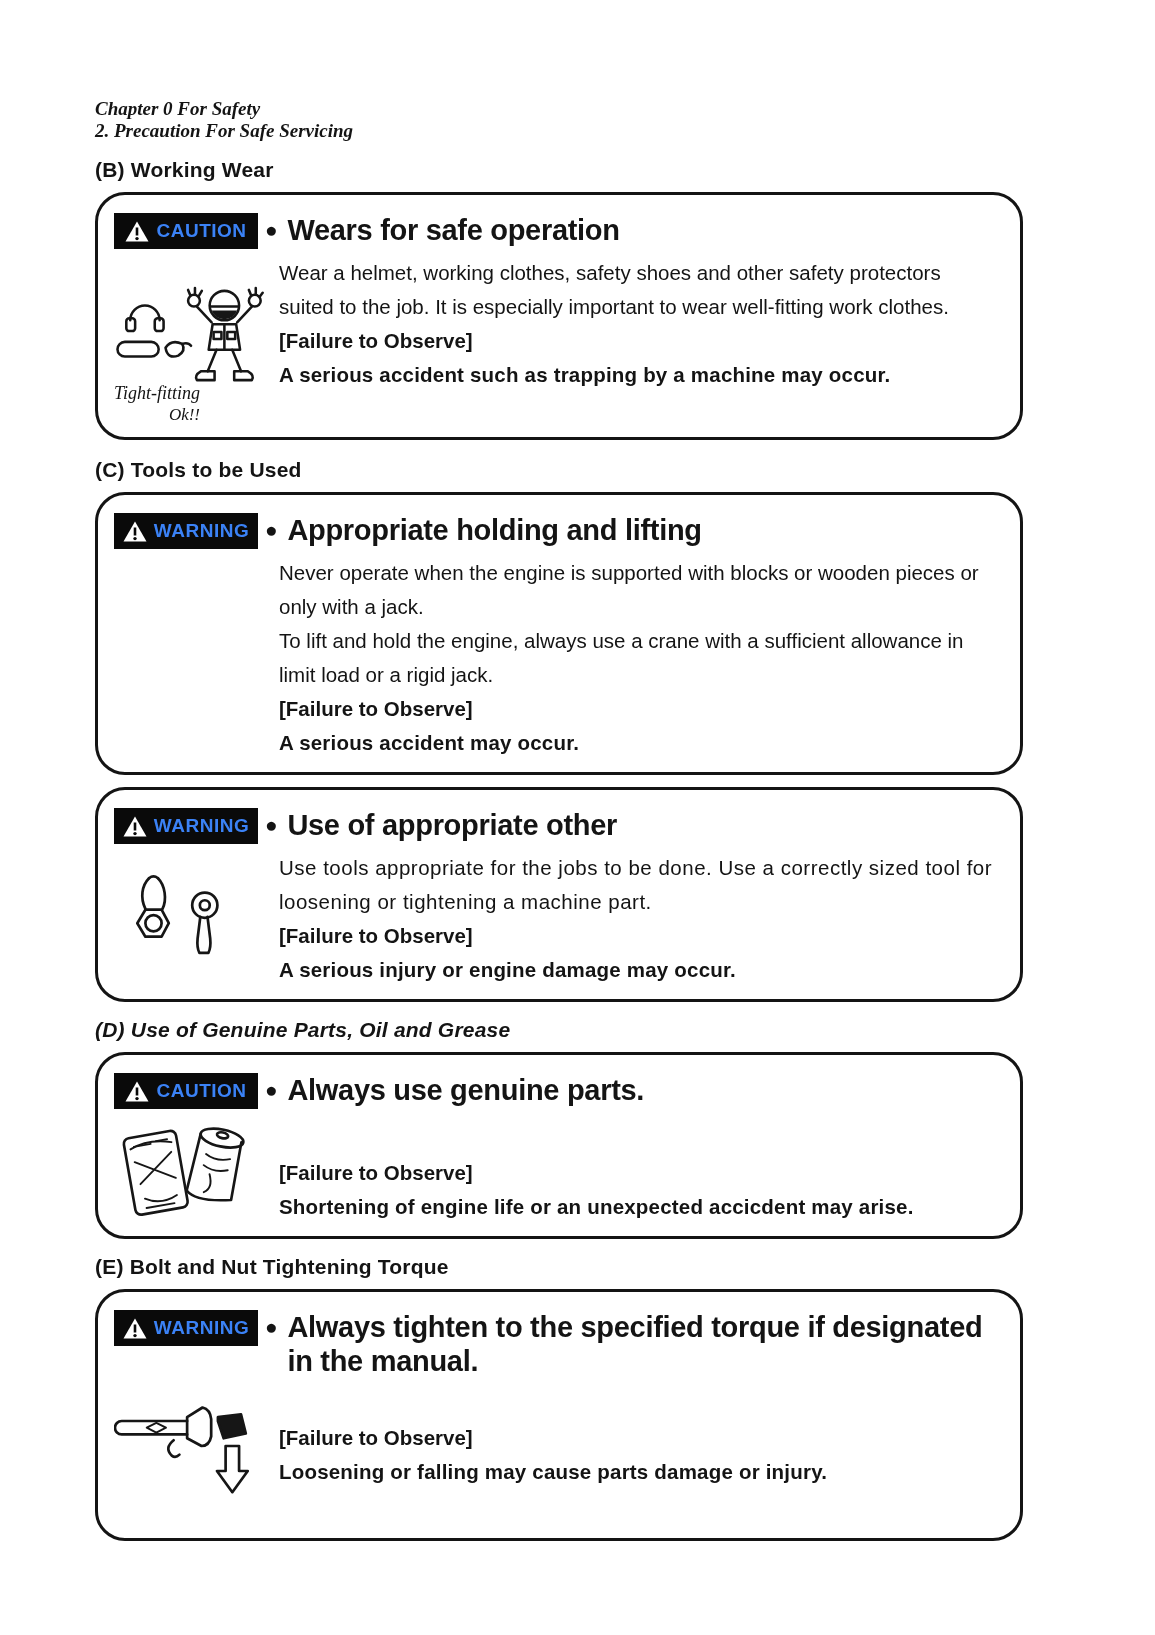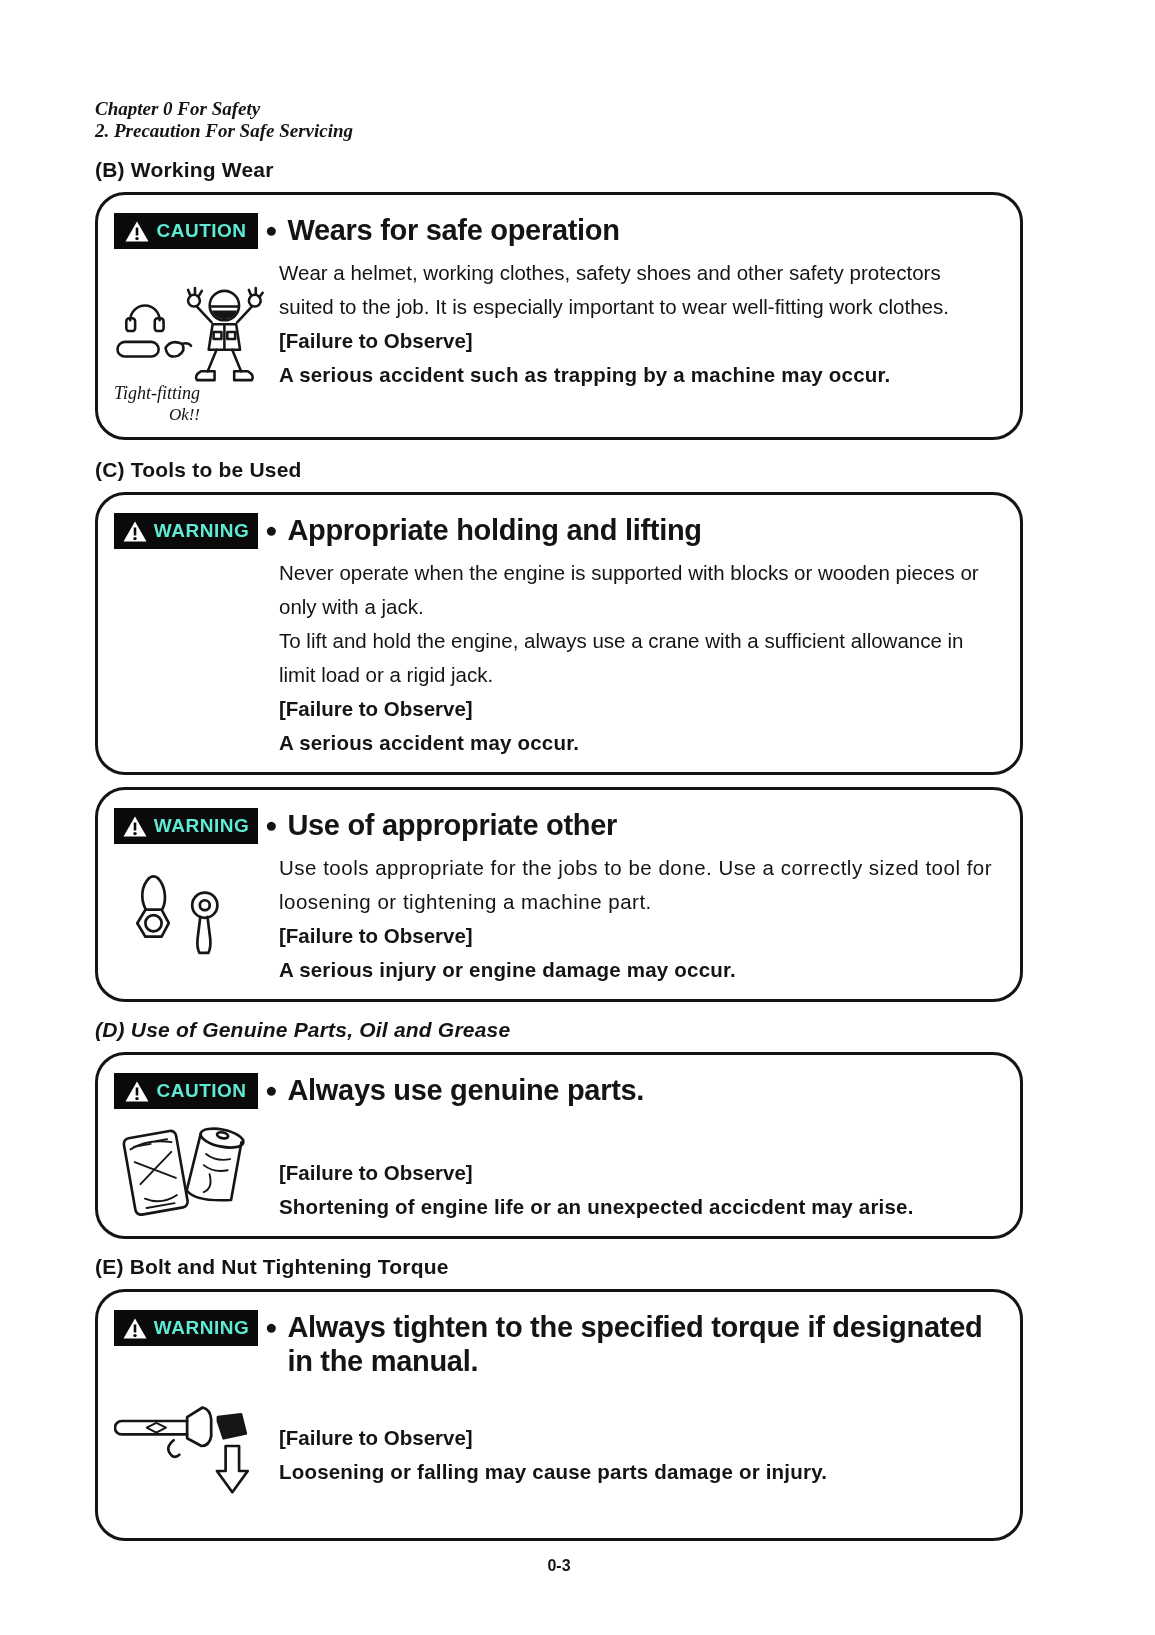--- a/index.html
+++ b/index.html
@@ -26,21 +26,21 @@
     display:grid; grid-template-columns:165px 1fr; box-sizing:border-box;
     padding:18px 24px 12px 16px;
   }
   .wbox.b1 { min-height:236px; }
   .wbox.b2 { min-height:270px; }
   .wbox.b3 { min-height:182px; margin-top:12px; }
   .wbox.b4 { min-height:156px; }
   .wbox.b5 { min-height:252px; }
   .wbox-left { display:flex; flex-direction:column; align-items:flex-start; }
   .badge {
-    background:#0a0a0a; color:#5eead4; width:144px; height:36px; box-sizing:border-box;
+    background:#0a0a0a; color:#3b82f6; width:144px; height:36px; box-sizing:border-box;
     display:flex; align-items:center; justify-content:center; gap:7px;
     font-weight:700; font-size:19px; letter-spacing:0.5px; flex:none;
   }
   .badge svg { flex:none; }
   .wtitle { font-size:29px; font-weight:700; letter-spacing:-0.3px; line-height:34px;
     margin:0 0 9px -14px; display:flex; gap:10px; }
   .wtitle .bullet { font-size:21px; line-height:34px; }
   .wbody, .failure, .consequence { font-size:20.5px; line-height:34px; margin:0; }
   .failure { font-weight:700; }
   .consequence { font-weight:700; letter-spacing:0.2px; }
@@ -236,15 +236,14 @@
       <div class="wtitle">
         <span class="bullet">●</span>
         <span>Always tighten to the specified torque if designated in the manual.</span>
       </div>
       <div style="height:34px"></div>
       <div class="failure">[Failure to Observe]</div>
       <div class="consequence">Loosening or falling may cause parts damage or injury.</div>
     </div>
   </div>
 
-  <div class="footer">0-3</div>
 
 </div>
 
 </body></html>

